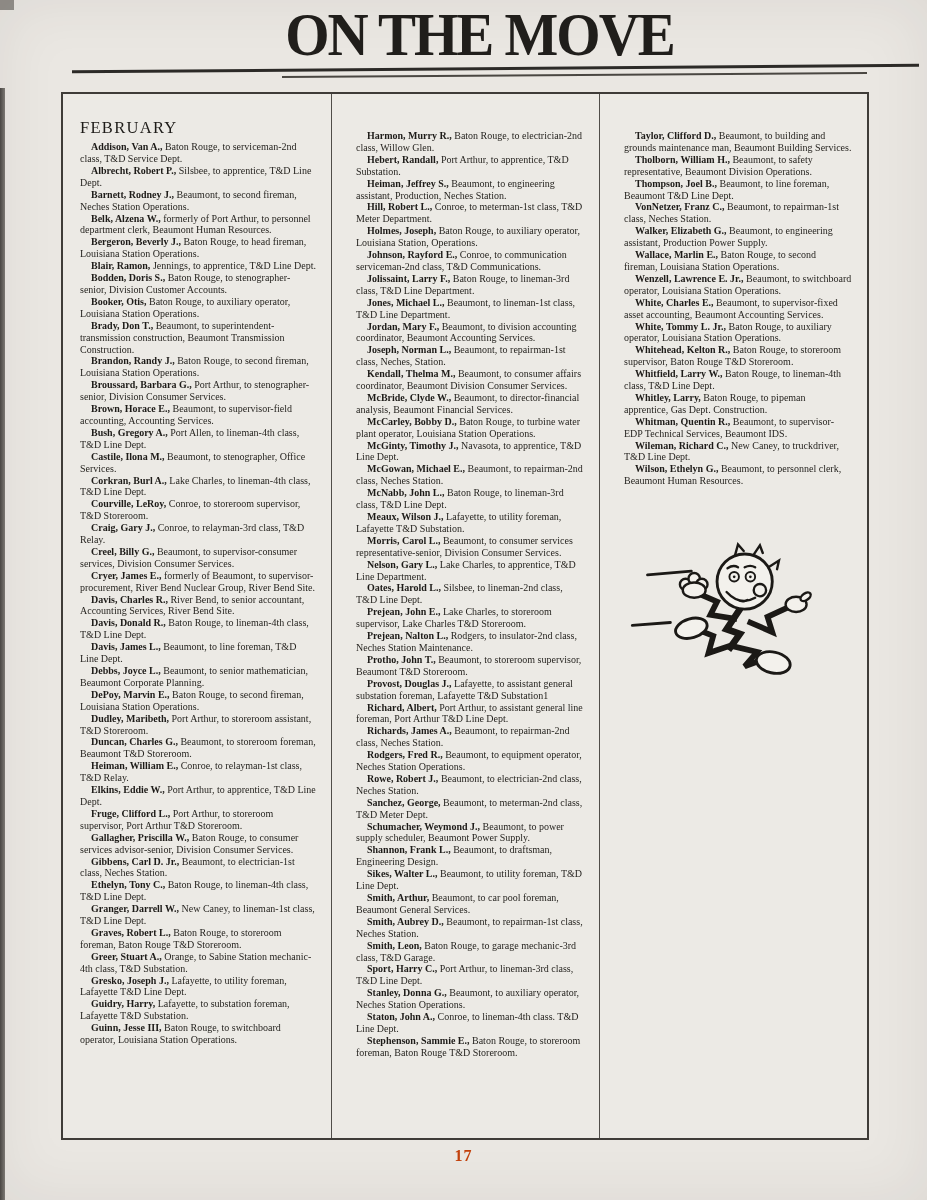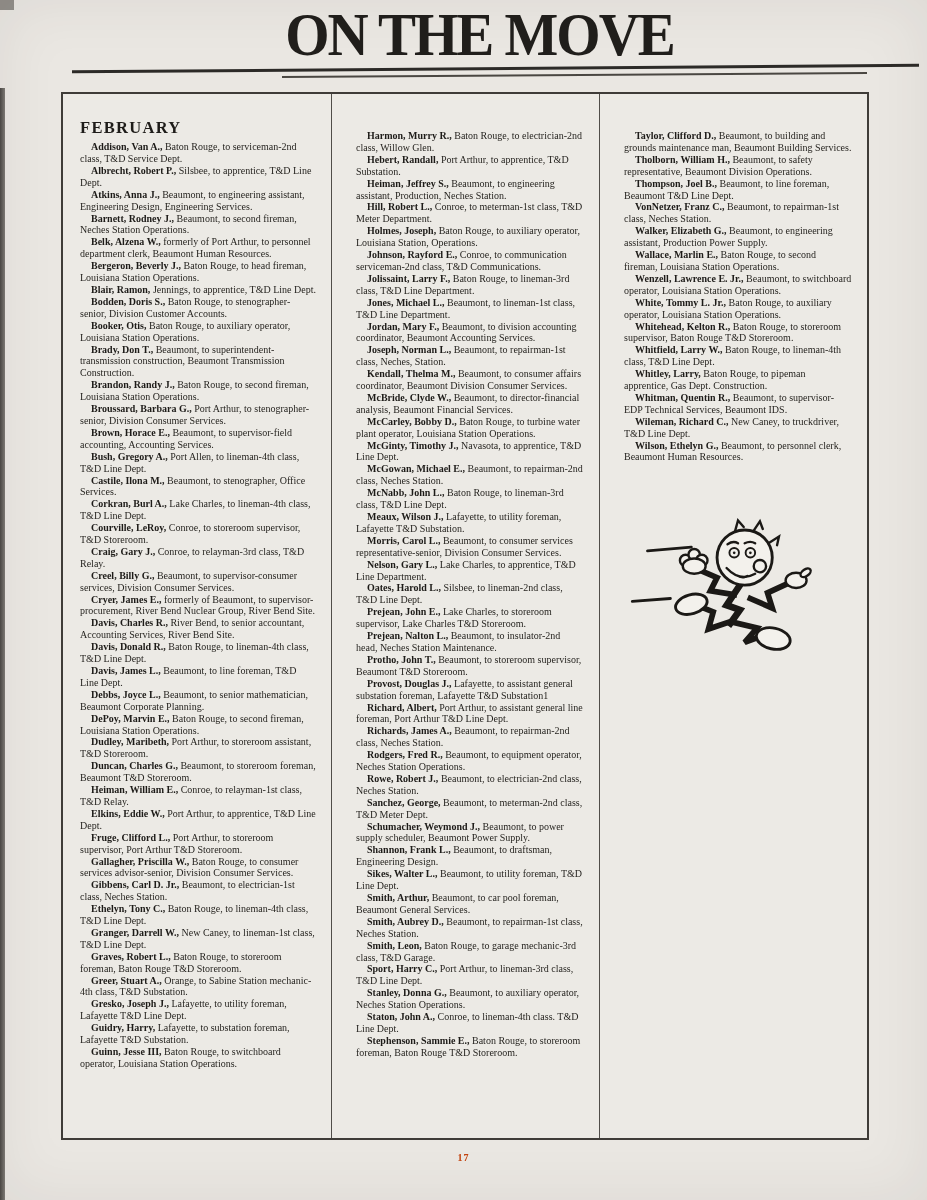--- a/index.html
+++ b/index.html
@@ -39,33 +39,33 @@
   .content-box {
     position:absolute; left:61px; top:92px; width:804px; height:1044px;
     border:2px solid #3f3c38; display:grid; grid-template-columns:1fr 1fr 1fr;
     background:rgba(255,255,255,.12);
   }
   .col { padding:25px 15px 0 17px; overflow:hidden; }
   .col + .col { border-left:1.5px solid #504d49; }
   .col-2, .col-3 { padding-top:36px;padding-left:24px; }
   .month {
     margin:0 0 4px; color:#1e1c19;
-    font-weight:bold; font-size:16.5px; line-height:1.1; letter-spacing:1.3px;
+    font-weight:normal; font-size:16.5px; line-height:1.1; letter-spacing:1.3px;
   }
   .entry {
     margin:0; text-indent:11px; color:#272521;
     font-size:10px; line-height:11.9px;
     text-align:left;
   }
   .entry .entry-name { font-weight:bold; color:#1d1b18; }
   .mascot { margin:46px auto 0; width:220px; }
   .mascot svg { display:block; }
   .page-footer { position:absolute; left:0; right:0; top:1147px; text-align:center; }
   .page-number {
-    display:inline-block; font-weight:bold; font-size:10px; line-height:1;
+    display:inline-block; font-weight:bold; font-size:16px; line-height:1;
     letter-spacing:1px; color:#c2410c;
   }
 </style>
 </head>
 <body>
 
 <div class="page">
   <div class="scan-edge-left"></div>
   <div class="scan-edge-top"></div>
 
@@ -74,21 +74,20 @@
     <div class="title-rule"></div>
     <div class="title-rule-2"></div>
   </header>
 
   <main class="content-box">
     <section class="col col-1">
       <h2 class="month">FEBRUARY</h2>
       <div class="entries">
           <p class="entry"><b class="entry-name">Addison, Van A.,</b><span class="entry-details"> Baton Rouge, to serviceman-2nd class, T&amp;D Service Dept.</span></p>
           <p class="entry"><b class="entry-name">Albrecht, Robert P.,</b><span class="entry-details"> Silsbee, to apprentice, T&amp;D Line Dept.</span></p>
-          <p class="entry"><b class="entry-name">Atkins, Anna J.,</b><span class="entry-details"> Beaumont, to engineering assistant, Engineering Design, Engineering Services.</span></p>
           <p class="entry"><b class="entry-name">Barnett, Rodney J.,</b><span class="entry-details"> Beaumont, to second fireman, Neches Station Operations.</span></p>
           <p class="entry"><b class="entry-name">Belk, Alzena W.,</b><span class="entry-details"> formerly of Port Arthur, to personnel department clerk, Beaumont Human Resources.</span></p>
           <p class="entry"><b class="entry-name">Bergeron, Beverly J.,</b><span class="entry-details"> Baton Rouge, to head fireman, Louisiana Station Operations.</span></p>
           <p class="entry"><b class="entry-name">Blair, Ramon,</b><span class="entry-details"> Jennings, to apprentice, T&amp;D Line Dept.</span></p>
           <p class="entry"><b class="entry-name">Bodden, Doris S.,</b><span class="entry-details"> Baton Rouge, to stenographer-senior, Division Customer Accounts.</span></p>
           <p class="entry"><b class="entry-name">Booker, Otis,</b><span class="entry-details"> Baton Rouge, to auxiliary operator, Louisiana Station Operations.</span></p>
           <p class="entry"><b class="entry-name">Brady, Don T.,</b><span class="entry-details"> Beaumont, to superintendent-transmission construction, Beaumont Transmission Construction.</span></p>
           <p class="entry"><b class="entry-name">Brandon, Randy J.,</b><span class="entry-details"> Baton Rouge, to second fireman, Louisiana Station Operations.</span></p>
           <p class="entry"><b class="entry-name">Broussard, Barbara G.,</b><span class="entry-details"> Port Arthur, to stenographer-senior, Division Consumer Services.</span></p>
           <p class="entry"><b class="entry-name">Brown, Horace E.,</b><span class="entry-details"> Beaumont, to supervisor-field accounting, Accounting Services.</span></p>
@@ -137,21 +136,21 @@
           <p class="entry"><b class="entry-name">McBride, Clyde W.,</b><span class="entry-details"> Beaumont, to director-financial analysis, Beaumont Financial Services.</span></p>
           <p class="entry"><b class="entry-name">McCarley, Bobby D.,</b><span class="entry-details"> Baton Rouge, to turbine water plant operator, Louisiana Station Operations.</span></p>
           <p class="entry"><b class="entry-name">McGinty, Timothy J.,</b><span class="entry-details"> Navasota, to apprentice, T&amp;D Line Dept.</span></p>
           <p class="entry"><b class="entry-name">McGowan, Michael E.,</b><span class="entry-details"> Beaumont, to repairman-2nd class, Neches Station.</span></p>
           <p class="entry"><b class="entry-name">McNabb, John L.,</b><span class="entry-details"> Baton Rouge, to lineman-3rd class, T&amp;D Line Dept.</span></p>
           <p class="entry"><b class="entry-name">Meaux, Wilson J.,</b><span class="entry-details"> Lafayette, to utility foreman, Lafayette T&amp;D Substation.</span></p>
           <p class="entry"><b class="entry-name">Morris, Carol L.,</b><span class="entry-details"> Beaumont, to consumer services representative-senior, Division Consumer Services.</span></p>
           <p class="entry"><b class="entry-name">Nelson, Gary L.,</b><span class="entry-details"> Lake Charles, to apprentice, T&amp;D Line Department.</span></p>
           <p class="entry"><b class="entry-name">Oates, Harold L.,</b><span class="entry-details"> Silsbee, to lineman-2nd class, T&amp;D Line Dept.</span></p>
           <p class="entry"><b class="entry-name">Prejean, John E.,</b><span class="entry-details"> Lake Charles, to storeroom supervisor, Lake Charles T&amp;D Storeroom.</span></p>
-          <p class="entry"><b class="entry-name">Prejean, Nalton L.,</b><span class="entry-details"> Beaumont, to insulator-2nd head, Neches Station Maintenance.</span></p>
+          <p class="entry"><b class="entry-name">Prejean, Nalton L.,</b><span class="entry-details"> Rodgers, to insulator-2nd class, Neches Station Maintenance.</span></p>
           <p class="entry"><b class="entry-name">Protho, John T.,</b><span class="entry-details"> Beaumont, to storeroom supervisor, Beaumont T&amp;D Storeroom.</span></p>
           <p class="entry"><b class="entry-name">Provost, Douglas J.,</b><span class="entry-details"> Lafayette, to assistant general substation foreman, Lafayette T&amp;D Substation1</span></p>
           <p class="entry"><b class="entry-name">Richard, Albert,</b><span class="entry-details"> Port Arthur, to assistant general line foreman, Port Arthur T&amp;D Line Dept.</span></p>
           <p class="entry"><b class="entry-name">Richards, James A.,</b><span class="entry-details"> Beaumont, to repairman-2nd class, Neches Station.</span></p>
           <p class="entry"><b class="entry-name">Rodgers, Fred R.,</b><span class="entry-details"> Beaumont, to equipment operator, Neches Station Operations.</span></p>
           <p class="entry"><b class="entry-name">Rowe, Robert J.,</b><span class="entry-details"> Beaumont, to electrician-2nd class, Neches Station.</span></p>
           <p class="entry"><b class="entry-name">Sanchez, George,</b><span class="entry-details"> Beaumont, to meterman-2nd class, T&amp;D Meter Dept.</span></p>
           <p class="entry"><b class="entry-name">Schumacher, Weymond J.,</b><span class="entry-details"> Beaumont, to power supply scheduler, Beaumont Power Supply.</span></p>
           <p class="entry"><b class="entry-name">Shannon, Frank L.,</b><span class="entry-details"> Beaumont, to draftsman, Engineering Design.</span></p>
           <p class="entry"><b class="entry-name">Sikes, Walter L.,</b><span class="entry-details"> Beaumont, to utility foreman, T&amp;D Line Dept.</span></p>
@@ -167,20 +166,21 @@
 
     <section class="col col-3">
       <div class="entries">
           <p class="entry"><b class="entry-name">Taylor, Clifford D.,</b><span class="entry-details"> Beaumont, to building and grounds maintenance man, Beaumont Building Services.</span></p>
           <p class="entry"><b class="entry-name">Tholborn, William H.,</b><span class="entry-details"> Beaumont, to safety representative, Beaumont Division Operations.</span></p>
           <p class="entry"><b class="entry-name">Thompson, Joel B.,</b><span class="entry-details"> Beaumont, to line foreman, Beaumont T&amp;D Line Dept.</span></p>
           <p class="entry"><b class="entry-name">VonNetzer, Franz C.,</b><span class="entry-details"> Beaumont, to repairman-1st class, Neches Station.</span></p>
           <p class="entry"><b class="entry-name">Walker, Elizabeth G.,</b><span class="entry-details"> Beaumont, to engineering assistant, Production Power Supply.</span></p>
           <p class="entry"><b class="entry-name">Wallace, Marlin E.,</b><span class="entry-details"> Baton Rouge, to second fireman, Louisiana Station Operations.</span></p>
           <p class="entry"><b class="entry-name">Wenzell, Lawrence E. Jr.,</b><span class="entry-details"> Beaumont, to switchboard operator, Louisiana Station Operations.</span></p>
+          <p class="entry"><b class="entry-name">White, Charles E.,</b><span class="entry-details"> Beaumont, to supervisor-fixed asset accounting, Beaumont Accounting Services.</span></p>
           <p class="entry"><b class="entry-name">White, Tommy L. Jr.,</b><span class="entry-details"> Baton Rouge, to auxiliary operator, Louisiana Station Operations.</span></p>
           <p class="entry"><b class="entry-name">Whitehead, Kelton R.,</b><span class="entry-details"> Baton Rouge, to storeroom supervisor, Baton Rouge T&amp;D Storeroom.</span></p>
           <p class="entry"><b class="entry-name">Whitfield, Larry W.,</b><span class="entry-details"> Baton Rouge, to lineman-4th class, T&amp;D Line Dept.</span></p>
           <p class="entry"><b class="entry-name">Whitley, Larry,</b><span class="entry-details"> Baton Rouge, to pipeman apprentice, Gas Dept. Construction.</span></p>
           <p class="entry"><b class="entry-name">Whitman, Quentin R.,</b><span class="entry-details"> Beaumont, to supervisor-EDP Technical Services, Beaumont IDS.</span></p>
           <p class="entry"><b class="entry-name">Wileman, Richard C.,</b><span class="entry-details"> New Caney, to truckdriver, T&amp;D Line Dept.</span></p>
           <p class="entry"><b class="entry-name">Wilson, Ethelyn G.,</b><span class="entry-details"> Beaumont, to personnel clerk, Beaumont Human Resources.</span></p>
         </div>
 
       <div class="mascot">

